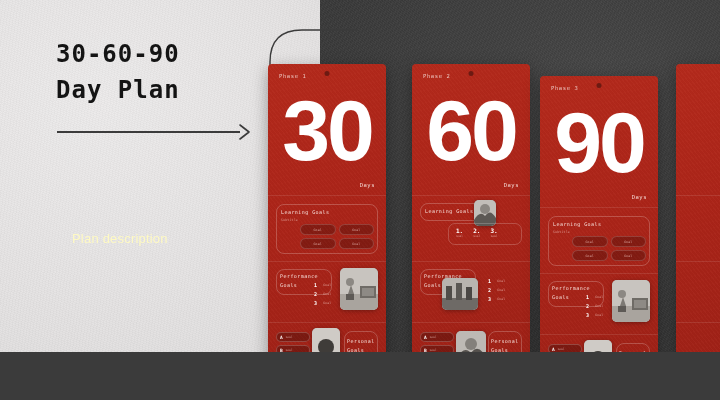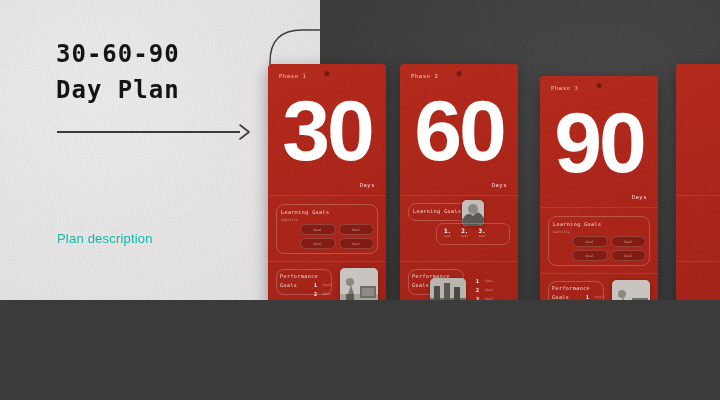--- a/index.html
+++ b/index.html
@@ -2,21 +2,21 @@
 <html><head>
 <meta charset="utf-8">
 <style>
   * { margin:0; padding:0; box-sizing:border-box; }
   html,body { width:720px; height:400px; overflow:hidden; }
   body {
     font-family: "Liberation Sans", sans-serif;
     background:#3b3b3b;
     position:relative;
   }
-  #stage { position:absolute; inset:0; width:720px; height:300px; overflow:hidden; }
+  #stage { position:absolute; inset:0; width:720px; height:352px; overflow:hidden; }
 
   
   .dark-bg{
     position:absolute; left:318px; top:0; width:402px; height:400px;
     background:
       repeating-linear-gradient(37deg, rgba(255,255,255,.022) 0 1px, rgba(0,0,0,.028) 1px 2px),
       repeating-linear-gradient(113deg, rgba(255,255,255,.018) 0 1px, rgba(0,0,0,.022) 1px 3px),
       radial-gradient(120% 90% at 70% 20%, #464646 0%, #3a3a3a 55%, #343434 100%);
   }
 
@@ -30,22 +30,22 @@
   }
 
   .title{
     position:absolute; left:56px; top:36px; width:230px;
     font-family:"DejaVu Sans Mono","Liberation Mono",monospace;
     font-size:24px; font-weight:700; letter-spacing:1px;
     color:#141414; line-height:1.52;
     white-space:pre-line;
   }
   .desc{
-    position:absolute; left:57px; top:231px;
-    font-size:13px; color:#14b8a6; letter-spacing:.2px;
+    position:absolute; left:72px; top:231px;
+    font-size:13px; color:#fef9c3; letter-spacing:.2px;
   }
 
   
   .arrow-line{
     position:absolute; left:57px; top:131px; width:183px; height:2px;
     background:#3b3b3b;
   }
   .arrow-head{ position:absolute; left:238px; top:123px; width:14px; height:18px; }
 
   
@@ -60,21 +60,21 @@
   .card{
     position:absolute; top:64px; width:118px; height:308px;
     border-radius:4px;
     background:
       repeating-linear-gradient(51deg, rgba(255,255,255,.018) 0 1px, rgba(0,0,0,.02) 1px 3px),
       linear-gradient(160deg,#b52a1c 0%,#ab2418 48%,#9e2116 100%);
     box-shadow:0 5px 16px rgba(0,0,0,.35);
     overflow:hidden;
   }
   .card.c1{ left:268px; }
-  .card.c2{ left:400px; }
+  .card.c2{ left:412px; }
   .card.c3{ left:540px;margin-top:12px; }
   .card.c4{ left:676px; width:60px; }
 
   .notch{
     position:absolute; left:50%; top:7px; transform:translateX(-50%);
     width:5px; height:5px; border-radius:50%; background:#6d1a12;
   }
   .phase{
     position:absolute; left:11px; top:9px;
     font-family:"DejaVu Sans Mono","Liberation Mono",monospace;

